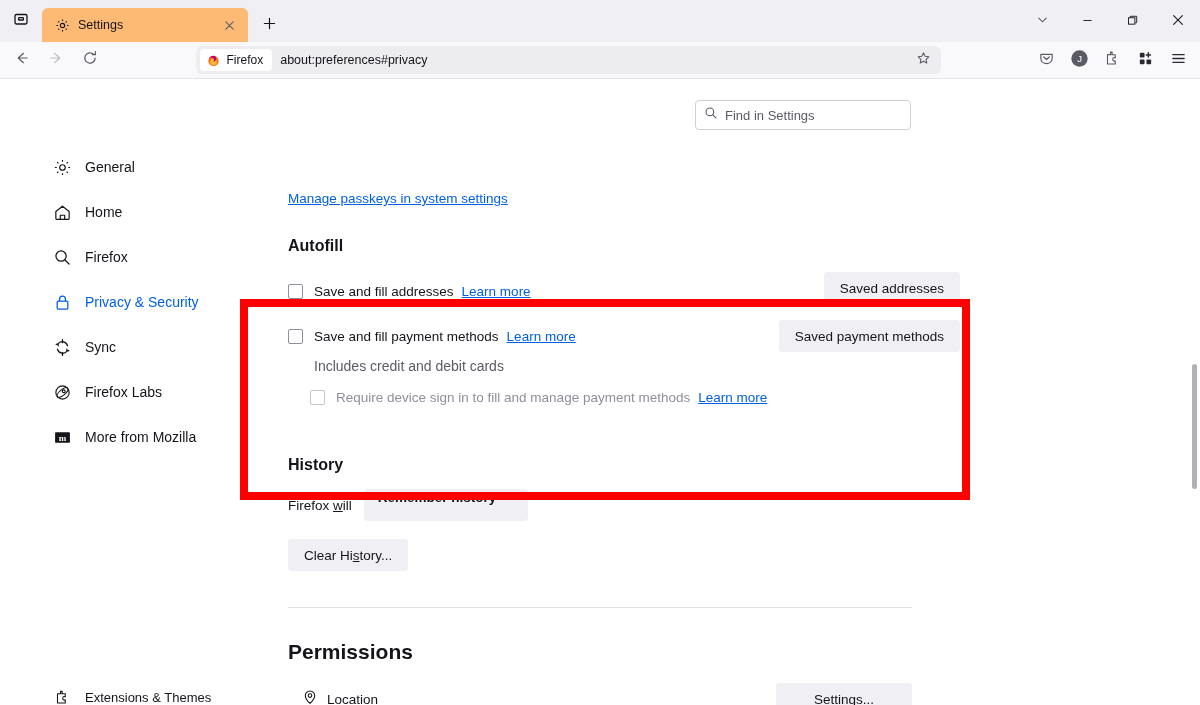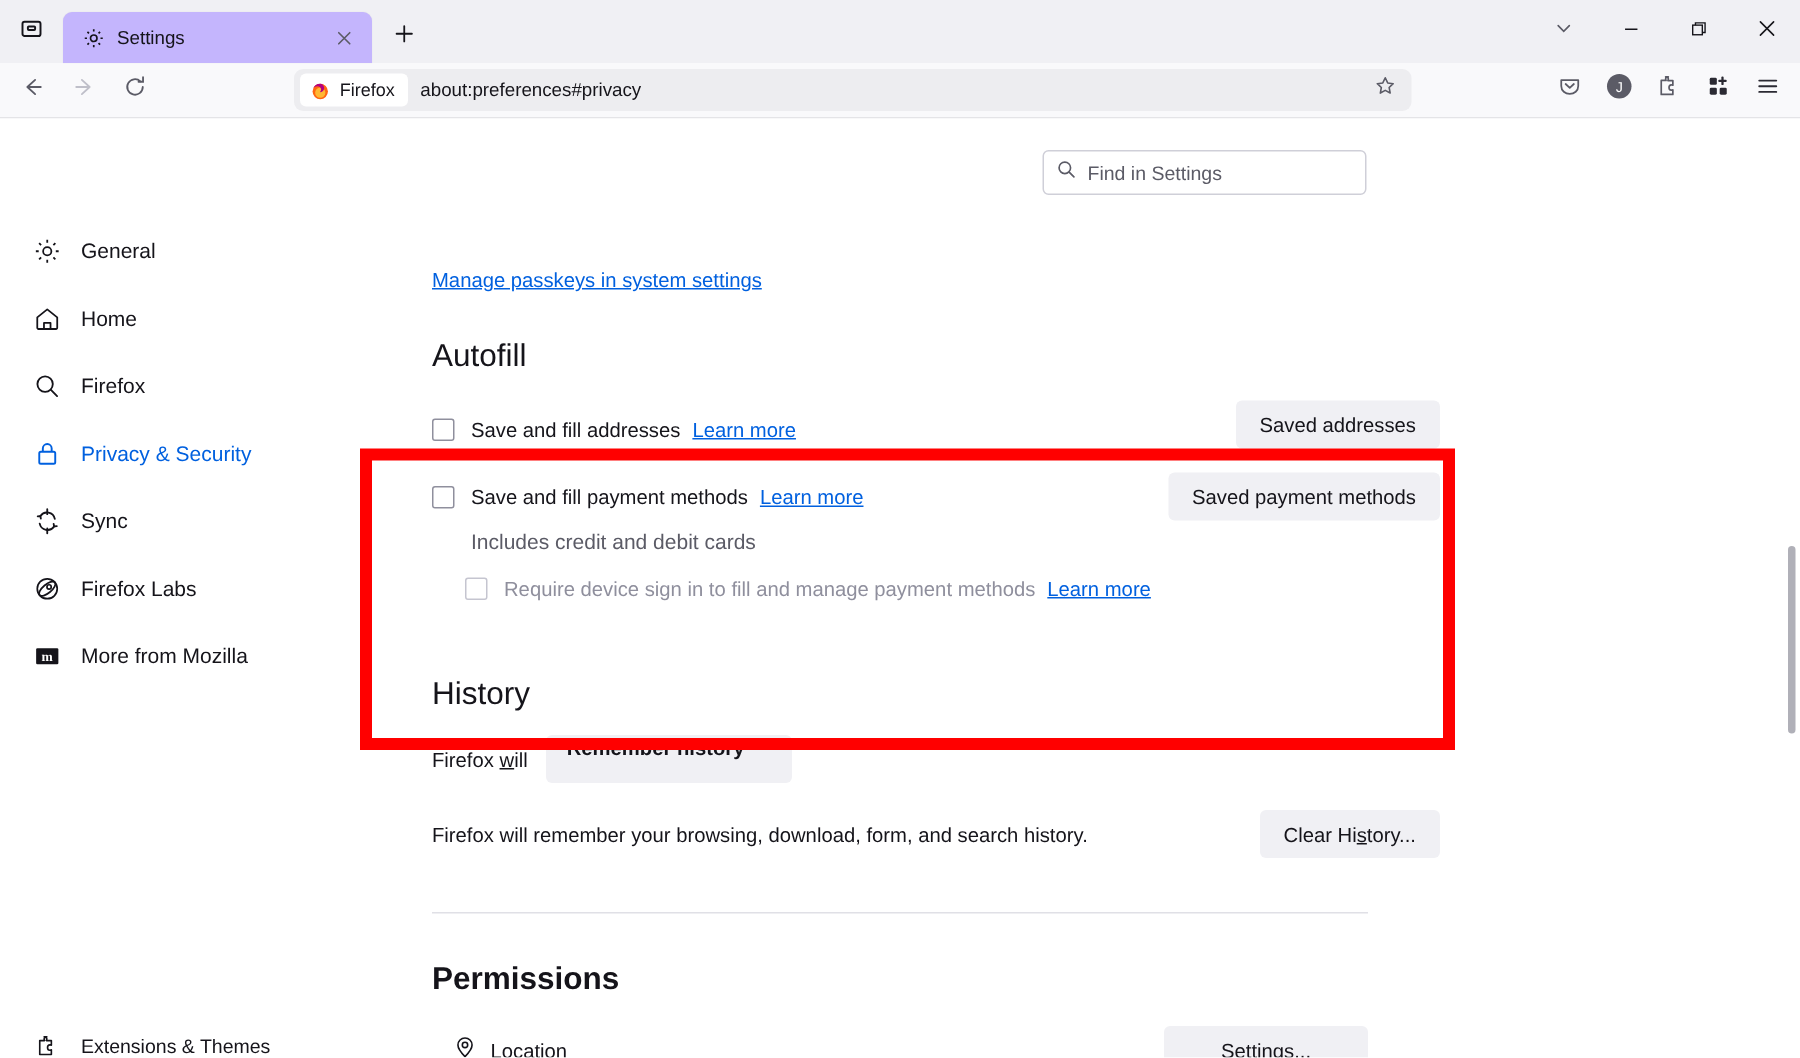--- a/index.html
+++ b/index.html
@@ -27,21 +27,21 @@
     display: flex; align-items: center; justify-content: center;
   }
   .firefox-view-btn {
     width: 28px; height: 28px;
     display: flex; align-items: center; justify-content: center;
     border-radius: 4px;
   }
   .tab {
     height: 34px;
     width: 206px;
-    background: #c4b5fd;
+    background: #fdba74;
     border-radius: 6px 6px 0 0;
     display: flex;
     align-items: center;
     padding: 0 8px 0 12px;
     gap: 8px;
     position: relative;
     box-shadow: 0 0 1px rgba(0,0,0,.08);
   }
   .tab-favicon { width: 16px; height: 16px; flex: 0 0 16px; display:flex; align-items:center; justify-content:center;}
   .tab-title {
@@ -144,21 +144,21 @@
   .sidebar {
     position: absolute;
     left: 0; top: 72px;
     width: 240px;
   }
   .nav-item {
     display: flex;
     align-items: center;
     gap: 13px;
     height: 32px;
-    padding-left: 21px;
+    padding-left: 52px;
     margin-bottom: 13px;
     font-size: 14px;
     color: #15141a;
   }
   .nav-item .ni-icon { width: 20px; height: 20px; flex: 0 0 20px; display:flex;align-items:center;justify-content:center; }
   .nav-item.selected { color: #0060df; font-weight: 400; }
   .sidebar-bottom { position: absolute; left: 0; top: 530px; width: 240px; }
   .sidebar-bottom .nav-item { font-size: 13px; margin-bottom: 14px; }
 
   
@@ -167,26 +167,26 @@
     left: 240px; top: 72px;
     width: 948px;
   }
   .main-inner { width: 672px; margin-left: 48px; }
 
   .passkey-link {
     display: inline-block;
     font-size: 13.5px;
     color: #0060df;
     text-decoration: underline;
-    margin-top: 28px;
+    margin-top: 40px;
   }
 
   .section-title {
-    font-size: 21px;
-    font-weight: normal;
+    font-size: 16px;
+    font-weight: bold;
     color: #15141a;
     margin: 0;
   }
   .section-title.big {
     font-size: 21px;
     font-weight: bold;
   }
 
   .cb-row {
     display: flex;
@@ -598,21 +598,20 @@
               <span>Remember history</span>
               <span>
                 <svg width="11" height="11" viewBox="0 0 12 12" stroke="#15141a" stroke-width="1.15" fill="none" stroke-linecap="round">
                   <path d="M2.3 4.4L6 8l3.7-3.6"></path>
                 </svg>
               </span>
             </button>
           </div>
 
           <div style="display:flex;align-items:center;justify-content:space-between;margin-top:18px;">
-            <span class="cb-label">Firefox will remember your browsing, download, form, and search history.</span>
             <button class="btn">Clear Hi<u class="ak">s</u>tory...</button>
           </div>
         </section>
 
         <div class="divider" style="margin-top:36px;"></div>
 
         
         <section style="margin-top:32px;">
           <h2 class="section-title big">Permissions</h2>
 

